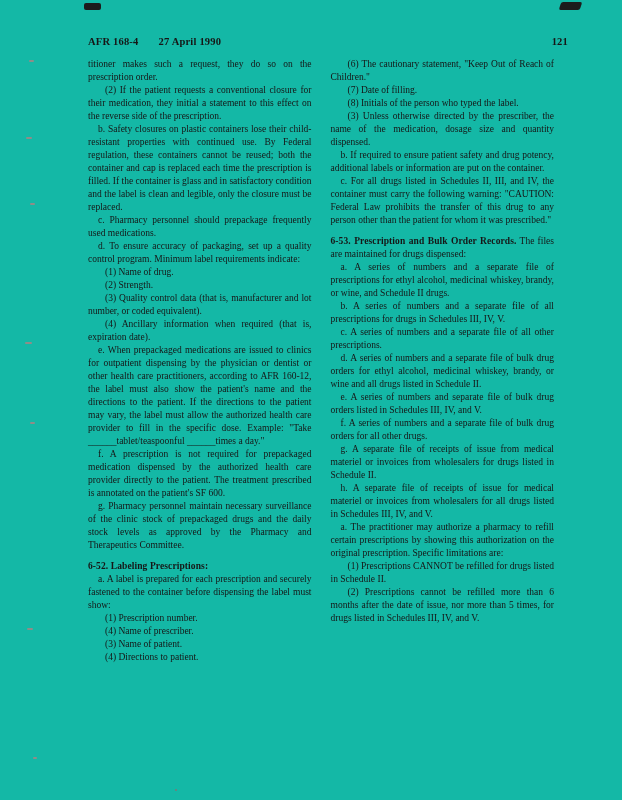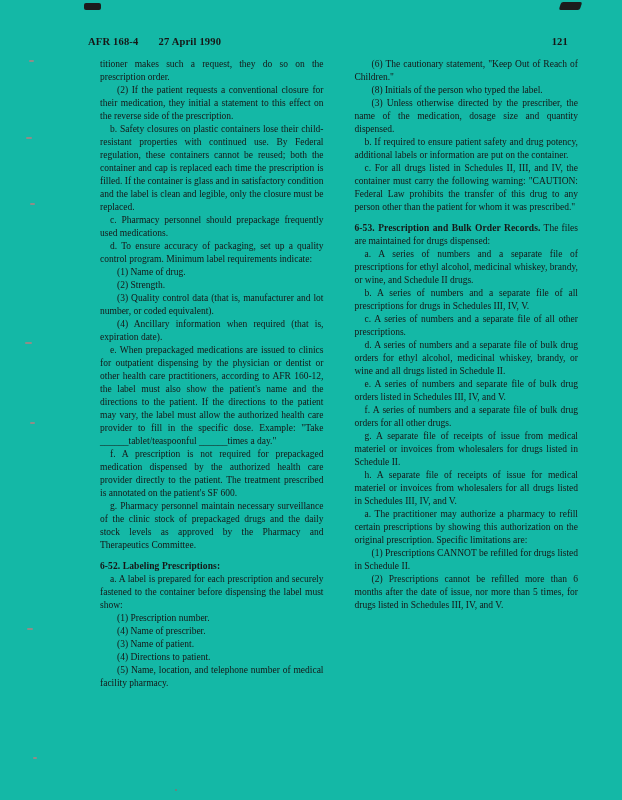--- a/index.html
+++ b/index.html
@@ -18,22 +18,22 @@
     left:88px; top:36px; width:480px;
     display:flex; align-items:baseline;
     font-weight:bold; font-size:10.5px;
     letter-spacing:0.2px;
   }
   .header .date { margin-left:20px;text-align:right; }
   .header .pagenum { margin-left:auto; }
 
   .content {
     position:absolute;
-    left:100px; top:58px; width:480px;
-    display:flex; gap:31px;
+    left:88px; top:58px; width:480px;
+    display:flex; gap:19px;
   }
   .col { width:223.5px; font-size:9.5px; line-height:13px; }
 
   .para { text-align:justify; }
   .para.cont { text-indent:0; }
   .para.item { text-indent:10px; }
   .para.list { text-indent:17px; }
   .para.heading { text-indent:0; margin-top:8px; }
   .para.heading b { letter-spacing:0.1px; }
 
@@ -66,24 +66,24 @@
         <p class="para list">(4) Ancillary information when required (that is, expiration date).</p>
         <p class="para item">e. When prepackaged medications are issued to clinics for outpatient dispensing by the physician or dentist or other health care practitioners, according to AFR 160-12, the label must also show the patient's name and the directions to the patient. If the directions to the patient may vary, the label must allow the authorized health care provider to fill in the specific dose. Example: "Take ______tablet/teaspoonful ______times a day."</p>
         <p class="para item">f. A prescription is not required for prepackaged medication dispensed by the authorized health care provider directly to the patient. The treatment prescribed is annotated on the patient's SF 600.</p>
         <p class="para item">g. Pharmacy personnel maintain necessary surveillance of the clinic stock of prepackaged drugs and the daily stock levels as approved by the Pharmacy and Therapeutics Committee.</p>
         <p class="para heading"><b>6-52. Labeling Prescriptions:</b></p>
         <p class="para item">a. A label is prepared for each prescription and securely fastened to the container before dispensing the label must show:</p>
         <p class="para list">(1) Prescription number.</p>
         <p class="para list">(4) Name of prescriber.</p>
         <p class="para list">(3) Name of patient.</p>
         <p class="para list">(4) Directions to patient.</p>
-        <p class="para list">(5) Name, location, and telephone number of medical facility pharmacy.</p>
       </div>
     <div class="col" id="col-right">
         <p class="para list">(6) The cautionary statement, "Keep Out of Reach of Children."</p>
+        <p class="para list">(7) Date of filling.</p>
         <p class="para list">(8) Initials of the person who typed the label.</p>
         <p class="para list">(3) Unless otherwise directed by the prescriber, the name of the medication, dosage size and quantity dispensed.</p>
         <p class="para item">b. If required to ensure patient safety and drug potency, additional labels or information are put on the container.</p>
         <p class="para item">c. For all drugs listed in Schedules II, III, and IV, the container must carry the following warning: "CAUTION: Federal Law prohibits the transfer of this drug to any person other than the patient for whom it was prescribed."</p>
         <p class="para heading"><b>6-53. Prescription and Bulk Order Records.</b> The files are maintained for drugs dispensed:</p>
         <p class="para item">a. A series of numbers and a separate file of prescriptions for ethyl alcohol, medicinal whiskey, brandy, or wine, and Schedule II drugs.</p>
         <p class="para item">b. A series of numbers and a separate file of all prescriptions for drugs in Schedules III, IV, V.</p>
         <p class="para item">c. A series of numbers and a separate file of all other prescriptions.</p>
         <p class="para item">d. A series of numbers and a separate file of bulk drug orders for ethyl alcohol, medicinal whiskey, brandy, or wine and all drugs listed in Schedule II.</p>
         <p class="para item">e. A series of numbers and separate file of bulk drug orders listed in Schedules III, IV, and V.</p>

